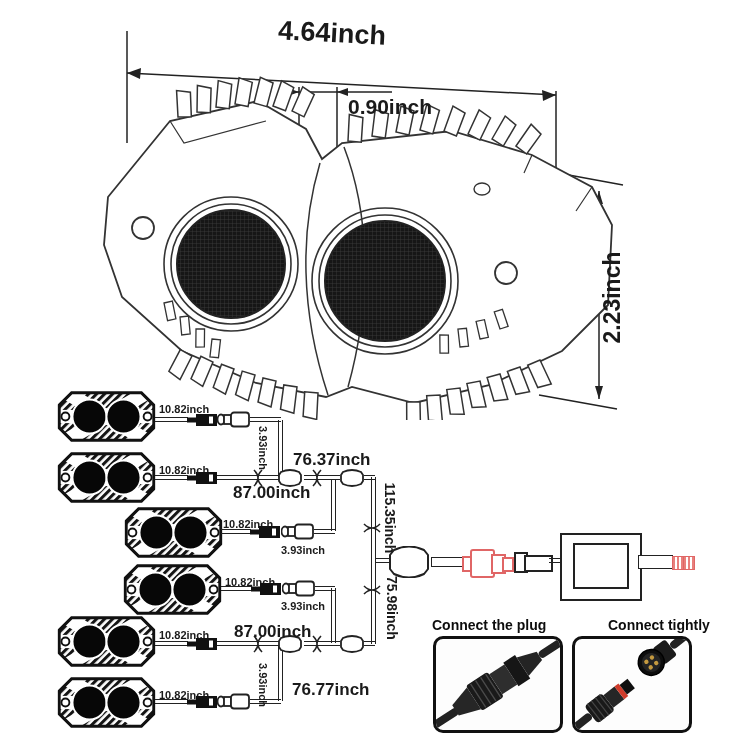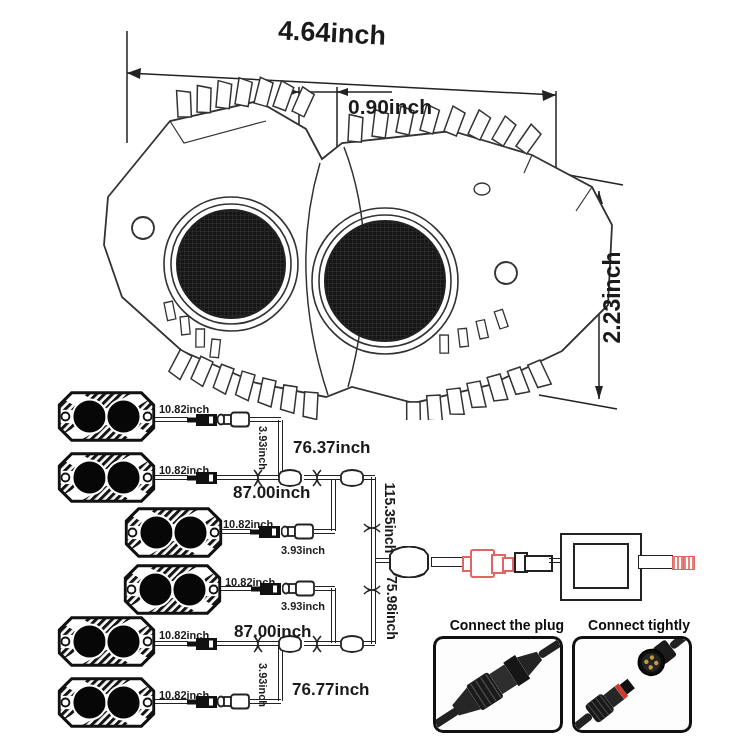--- a/index.html
+++ b/index.html
@@ -16,21 +16,21 @@
   .wv{position:absolute;width:3px;border-left:1.4px solid #222;border-right:1.4px solid #222;}
   
   .wo{position:absolute;background:#fff;border:1.6px solid #222;}
   
   .rc{position:absolute;background:#fff;border:2px solid #e06666;}
   
   .bc{position:absolute;background:#fff;border:2px solid #222;}
   .stripe{position:absolute;border:1px solid #e06666;
           background:repeating-linear-gradient(90deg,#e8807c 0 2px,#fff 2px 4px);}
   .frame{position:absolute;border:3px solid #111;border-radius:10px;background:#fdfdfd;overflow:hidden;}
-  .cap{position:absolute;font-weight:bold;font-size:14px;text-align:right;color:#0d0d0d;}
+  .cap{position:absolute;font-weight:bold;font-size:14px;text-align:left;color:#0d0d0d;}
 </style>
 </head>
 <body>
 
 <div class="stage">
 
   <svg width="0" height="0" style="position:absolute">
     <defs>
       <pattern id="mesh" width="4" height="4" patternUnits="userSpaceOnUse">
         <rect width="4" height="4" fill="#161616"></rect>
@@ -282,21 +282,21 @@
     </svg>
   <svg class="abs" style="left:366px;top:519px;transform:rotate(90deg)" width="12" height="18">
       <use href="#brk"></use>
     </svg>
   <svg class="abs" style="left:366px;top:581px;transform:rotate(90deg)" width="12" height="18">
       <use href="#brk"></use>
     </svg>
 
   <div class="lbl sm rot90" style="left:243px;top:440px;width:40px">3.93inch</div>
   <div class="lbl big" style="left:233px;top:483px">87.00inch</div>
-  <div class="lbl big" style="left:293px;top:438px">76.37inch</div>
+  <div class="lbl big" style="left:293px;top:450px">76.37inch</div>
   <div class="lbl sm" style="left:281px;top:544px">3.93inch</div>
   <div class="lbl sm" style="left:281px;top:600px">3.93inch</div>
   <div class="lbl rot90" style="left:352px;top:510px;width:76px;font-size:14px">115.35inch</div>
   <div class="lbl rot90" style="left:359px;top:600px;width:66px;font-size:14px">75.98inch</div>
   <div class="lbl big" style="left:234px;top:622px">87.00inch</div>
   <div class="lbl big" style="left:292px;top:680px">76.77inch</div>
   <div class="lbl sm rot90" style="left:243px;top:677px;width:40px">3.93inch</div>
 
   <div class="wo" style="left:431px;top:557px;width:30px;height:8px"></div>
   <div class="rc" style="left:462px;top:556px;width:8px;height:12px"></div>
@@ -306,21 +306,21 @@
   <div class="bc" style="left:514px;top:552px;width:10px;height:17px"></div>
   <div class="bc" style="left:524px;top:555px;width:25px;height:13px"></div>
   <div class="w" style="left:549px;top:558px;width:11px"></div>
   <div class="bc" style="left:560px;top:533px;width:78px;height:64px;border-width:2.5px"></div>
   <div class="bc" style="left:573px;top:543px;width:52px;height:42px"></div>
   <div class="wo" style="left:638px;top:555px;width:33px;height:12px"></div>
   <div class="stripe" style="left:672px;top:556px;width:10px;height:12px"></div>
   <div class="stripe" style="left:683px;top:556px;width:10px;height:12px"></div>
 
   <div class="cap" style="left:432px;top:617px;width:132px">Connect the plug</div>
-  <div class="cap" style="left:572px;top:617px;width:118px">Connect tightly</div>
+  <div class="cap" style="left:608px;top:617px;width:118px">Connect tightly</div>
 
   <div class="frame" style="left:433px;top:636px;width:124px;height:91px">
     <svg width="124" height="91" viewBox="0 0 124 91">
       <g transform="rotate(-33 62 45)">
         <rect x="-30" y="41" width="44" height="8" rx="4" fill="#222"></rect>
         <path d="M12,38 L34,31 L34,57 L12,50 Z" fill="#262626"></path>
         <rect x="34" y="29" width="26" height="30" rx="3" fill="#1a1a1a"></rect>
         <path d="M39,30 V58 M45,30 V58 M51,30 V58 M57,30 V58" stroke="#4a4a4a" stroke-width="1.4"></path>
         <rect x="60" y="32" width="18" height="24" fill="#2e2e2e"></rect>
         <rect x="78" y="30" width="14" height="28" fill="#161616"></rect>

